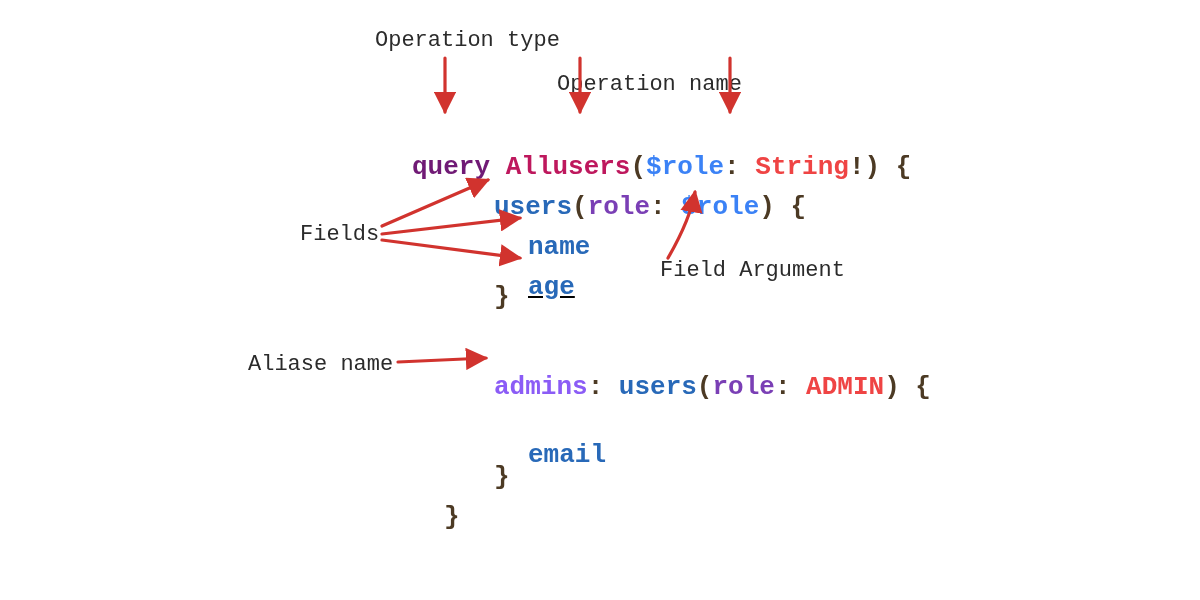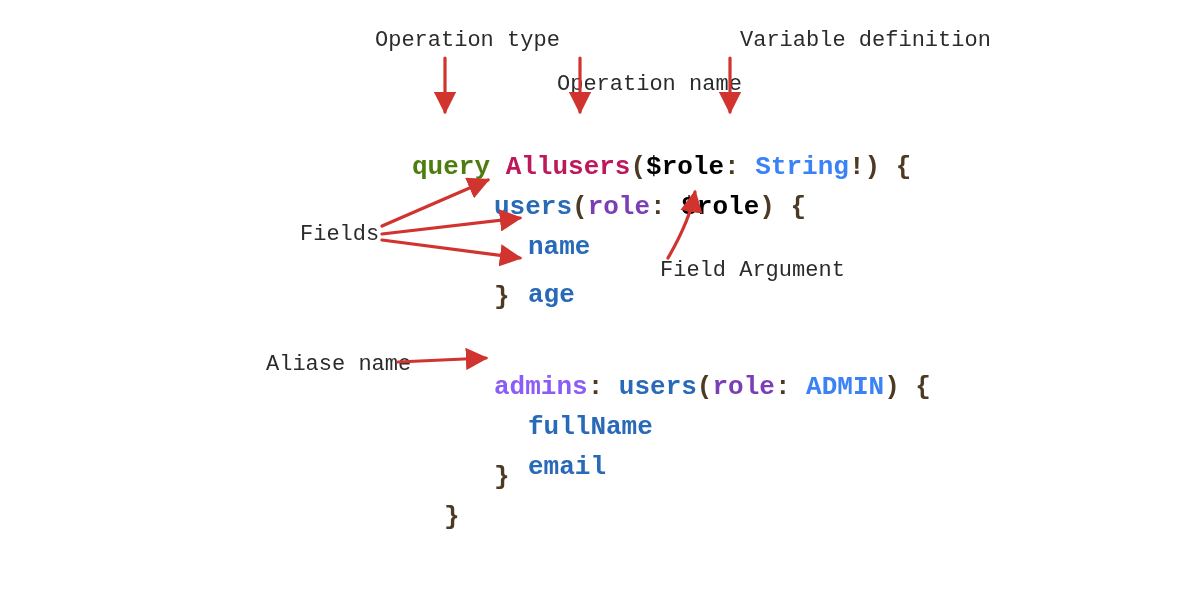--- a/index.html
+++ b/index.html
@@ -23,73 +23,70 @@
     letter-spacing: 0;
     white-space: pre;
   }
   .label {
     position: absolute;
     font-size: 22px;
     font-weight: 500;
     color: #2b2b2b;
     white-space: nowrap;
   }
-  .t-red    { color: #4d7c0f; }
+  .t-red    { color: #701a75; }
   .t-orange { color: #be185d; }
-  .t-green  { color: #000000; text-align: center; }
-  .t-yellow { color: #3b82f6; }
+  .t-green  { color: #3b82f6; text-align: center; }
+  .t-yellow { color: #ef4444; }
   .t-blue   { color: #2869b8; }
   .t-purple { color: #7a3fb5; }
   .t-brown  { color: #4c3a24; }
   .t-magenta{ color: #8b5cf6; }
   svg.arrows {
     position: absolute;
     left: 0;
     top: 0;
     width: 1200px;
     height: 600px;
     pointer-events: none;
   }
 </style>
 </head>
 <body>
 
 <div class="stage">
 
   <div class="label" style="left:375px; top:28px;">Operation type</div>
   <div class="label" style="left:557px; top:28px;margin-top:44px;">Operation name</div>
-  <div class="label" style="left:740px; top:28px;">Variable definition</div>
 
   <div class="label" style="left:300px; top:222px;">Fields</div>
 
   <div class="label" style="left:660px; top:258px;">Field Argument</div>
 
-  <div class="label" style="left:266px; top:352px;">Aliase name</div>
+  <div class="label" style="left:248px; top:352px;">Aliase name</div>
 
   <div class="code-line" style="left:412px; top:122px;">
 <span class="t-red">query</span> <span class="t-orange">Allusers</span><span class="t-brown">(</span><span class="t-green">$role</span><span class="t-brown">: </span><span class="t-yellow">String</span><span class="t-brown">!</span><span class="t-brown">)</span><span class="t-brown"> {</span></div>
 
   <div class="code-line" style="left:528px; top:202px;">
 <span class="t-blue">name</span></div>
 
   <div class="code-line" style="left:494px; top:162px;">
 <span class="t-blue">users</span><span class="t-brown">(</span><span class="t-purple">role</span><span class="t-brown">: </span><span class="t-green">$role</span><span class="t-brown">)</span><span class="t-brown"> {</span></div>
 
-  <div class="code-line" style="left:528px; top:250px;">
+  <div class="code-line" style="left:528px; top:242px;text-decoration:underline;">
 <span class="t-blue">age</span></div>
 
   <div class="code-line t-brown" style="left:494px; top:282px;">}</div>
 
   <div class="code-line" style="left:494px; top:342px;">
 <span class="t-magenta">admins</span><span class="t-brown">: </span><span class="t-blue">users</span><span class="t-brown">(</span><span class="t-purple">role</span><span class="t-brown">: </span><span class="t-yellow">ADMIN</span><span class="t-brown">)</span><span class="t-brown"> {</span></div>
 
-  <div class="code-line" style="left:528px; top:382px;">
-<span class="t-blue">fullName</span></div>
 
-  <div class="code-line" style="left:528px; top:422px;">
+  <div class="code-line" style="left:528px; top:410px;">
 <span class="t-blue">email</span></div>
 
   <div class="code-line t-brown" style="left:494px; top:462px;">}</div>
 
   <div class="code-line t-brown" style="left:444px; top:502px;">}</div>
 
   <svg class="arrows" viewBox="0 0 1200 600">
     <defs>
       <marker id="ah" viewBox="0 0 10 10" refX="9" refY="5" markerWidth="7" markerHeight="7" orient="auto-start-reverse">
         <path d="M 0 0 L 10 5 L 0 10 z" fill="#d1332e"></path>

